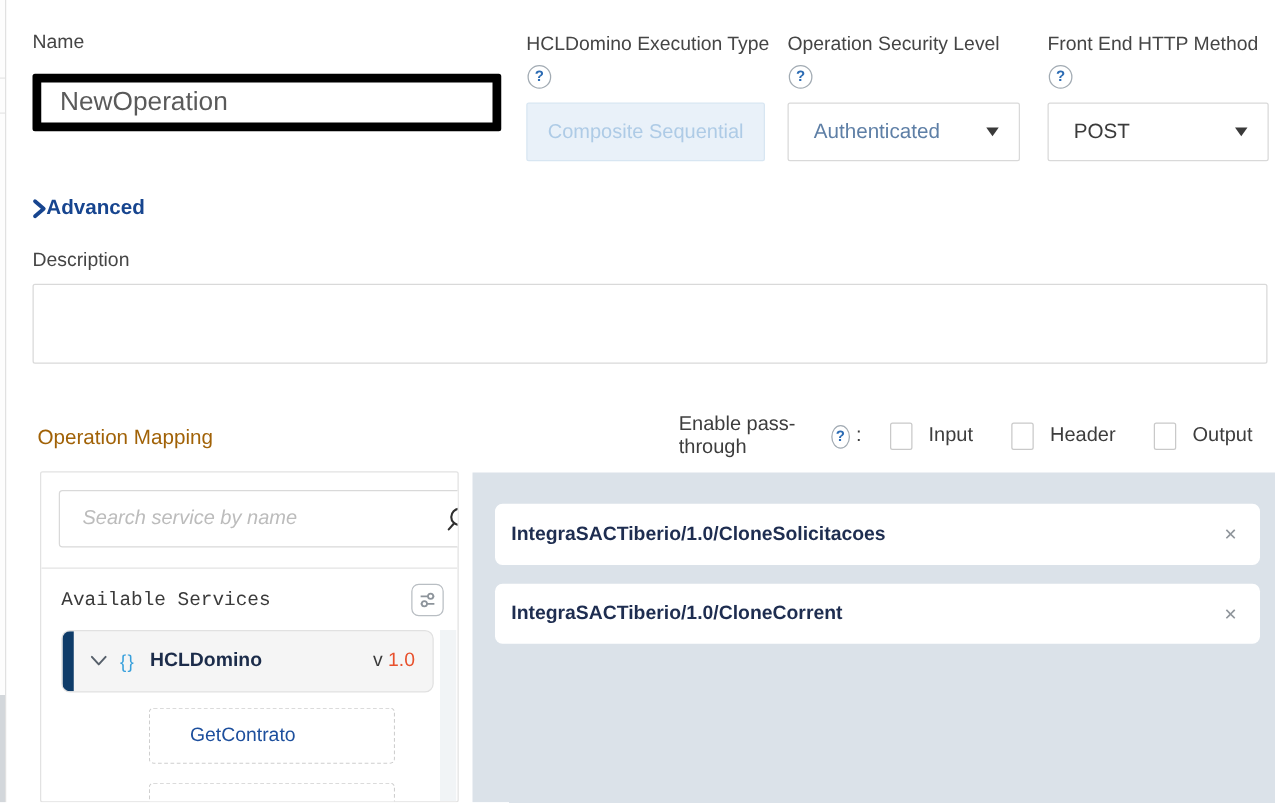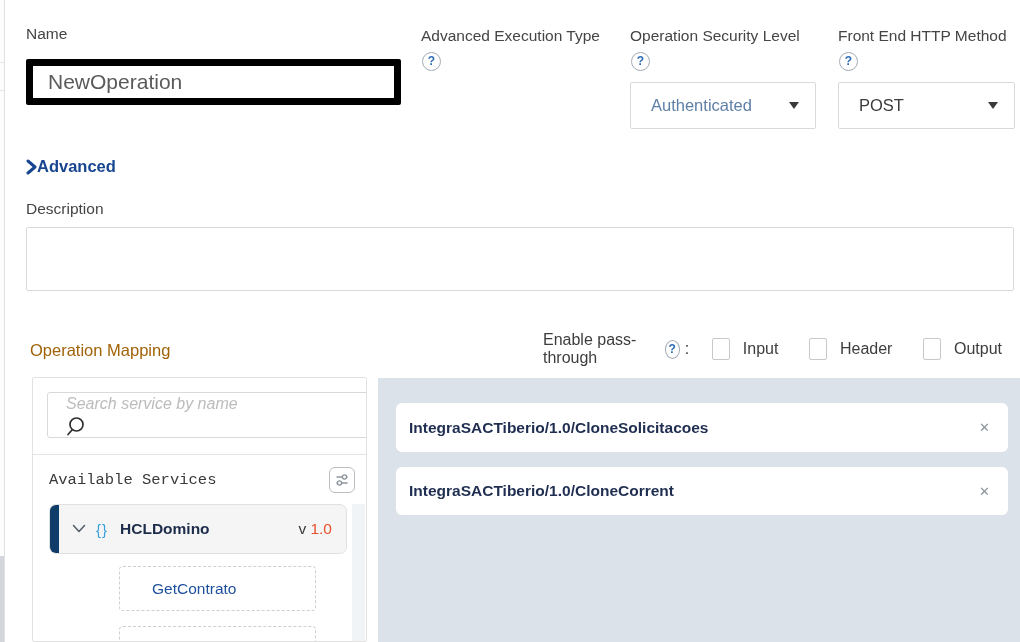--- a/index.html
+++ b/index.html
@@ -37,21 +37,21 @@
   .passthrough{position:absolute;left:543px;top:336px;height:26px;display:flex;align-items:center;font-size:16px;color:#3d3d3d;}
   .passthrough .pt-help{position:static;margin:0 5px 0 7px;}
   .pt-colon{margin-right:10px;}
   .pt-cb{width:22px;height:22px;box-sizing:border-box;border:1px solid #c9c9c9;border-radius:2px;background:#fff;margin:0 13px 0 13px;cursor:pointer;}
   .pt-label{margin-right:18px;}
 
   
   .svc-panel{position:absolute;left:32px;top:377px;width:335px;height:265px;box-sizing:border-box;
         border:1px solid #e2e2e2;border-radius:2px;background:#fff;overflow:hidden;}
   .svc-search-wrap{position:absolute;left:14px;top:14px;width:343px;height:46px;box-sizing:border-box;
-        border:1px solid #d9d9d9;border-radius:3px;background:#fff;display:flex;padding:0 12px 0 16px;flex-direction:column;}
+        border:1px solid #d9d9d9;border-radius:3px;background:#fff;display:flex;align-items:center;padding:0 12px 0 16px;}
   .svc-search{flex:1;border:none;outline:none;font-family:inherit;font-size:16px;font-style:italic;color:#777;background:transparent;min-width:0;}
   .svc-search::placeholder{color:#bcbcbc;font-style:italic;}
   .svc-divider{position:absolute;left:0;top:76px;width:100%;height:1px;background:#e4e4e4;}
   .svc-head{position:absolute;left:0;top:77px;width:100%;height:49px;display:flex;align-items:center;padding:0 11px 0 16px;box-sizing:border-box;font-family:Liberation Mono, monospace;}
   .svc-head-label{flex:1;font-size:15.5px;color:#3a3a3a;}
   .svc-head-icon{width:24px;height:24px;border:1px solid #b9bec3;border-radius:6px;display:flex;align-items:center;justify-content:center;background:#fff;cursor:pointer;}
   .svc-gutter{position:absolute;right:1px;top:126px;bottom:0;width:13px;background:#f1f4f6;}
 
   .svc-item{position:absolute;left:16px;top:126px;width:298px;height:50px;box-sizing:border-box;background:#f5f5f5;
         border:1px solid #e1e1e1;border-radius:7px;display:flex;align-items:center;cursor:pointer;overflow:hidden;}
@@ -80,22 +80,23 @@
 
   <div class="edge-sliver">
     <div class="edge-line" style="top:62px"></div>
     <div class="edge-line" style="top:90px"></div>
     <div class="edge-block"></div>
   </div>
 
   <div class="lbl" style="left:26px;top:25px">Name</div>
   <input class="text-input" style="left: 26px; top: 59px; width: 375px; height: 46px;" type="text" value="NewOperation">
 
-  <div class="lbl" style="left:421px;top:27px">Advanced Execution Type</div>
+  <div class="lbl" style="left:421px;top:27px">HCLDomino Execution Type</div>
   <div class="help" style="left:422px;top:52px">?</div>
+  <div class="btn-disabled" style="left:421px;top:82px;width:191px;height:47px">Composite Sequential</div>
 
   <div class="lbl" style="left:630px;top:27px">Operation Security Level</div>
   <div class="help" style="left:631px;top:52px">?</div>
   <div class="selectbox" style="left:630px;top:82px;width:186px;height:47px">
     <span class="sel-text" style="color:#5e7fa6">Authenticated</span>
     <span class="caret"></span>
   </div>
 
   <div class="lbl" style="left:838px;top:27px">Front End HTTP Method</div>
   <div class="help" style="left:839px;top:52px">?</div>

